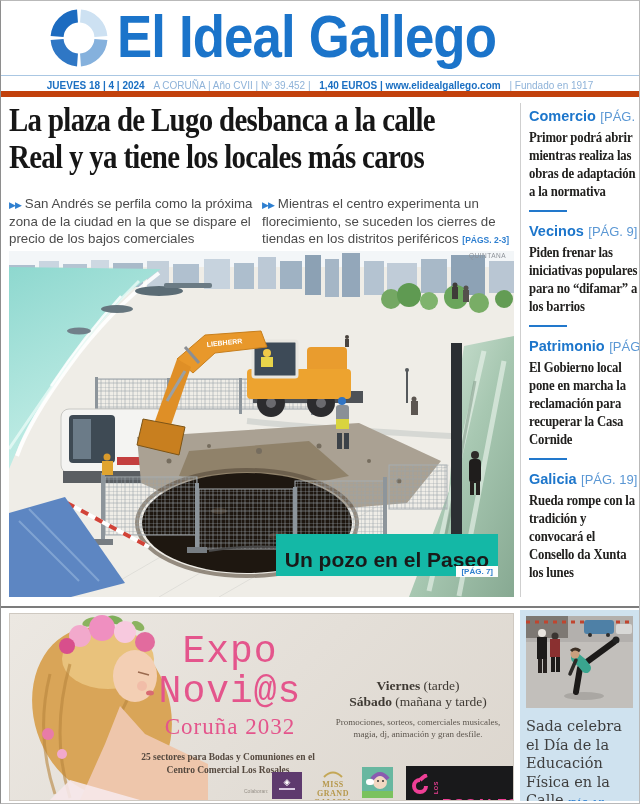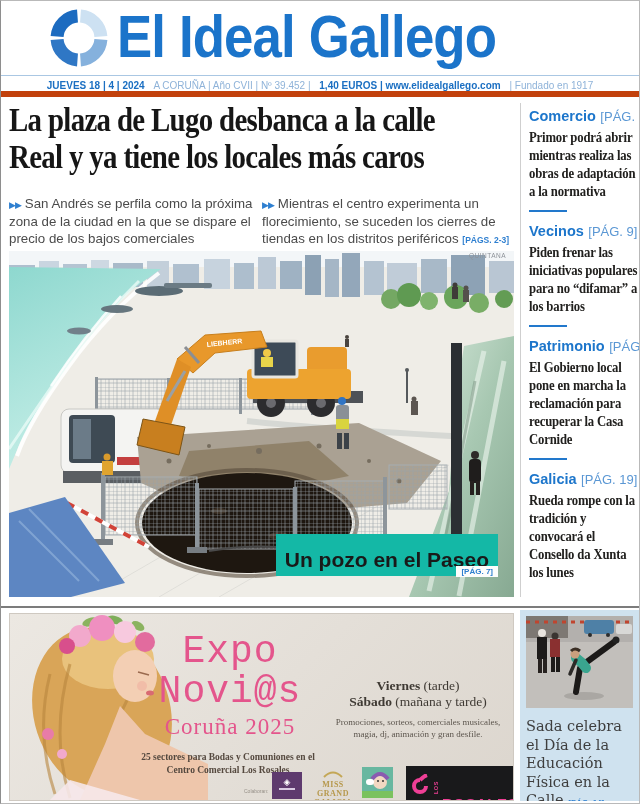--- a/index.html
+++ b/index.html
@@ -344,21 +344,21 @@
           <circle cx="135" cy="28" r="10" fill="#e26b9e"></circle>
         <circle cx="57" cy="32" r="8" fill="#d84f8c"></circle>
         <circle cx="38" cy="120" r="6" fill="#e87ca8"></circle>
           <circle cx="52" cy="140" r="5" fill="#f2a9cc"></circle>
       </g>
     </svg>
 
     <div class="ad-title">
       <div class="t1">Expo</div>
       <div class="t1">Novi@s</div>
-      <div class="t2">Coruña 2025</div>
+      <div class="t2">Coruña 2032</div>
     </div>
     <div class="ad-sub">25 sectores para Bodas y Comuniones en el Centro Comercial Los Rosales</div>
     <div class="ad-sched">
       <div><b>Viernes</b> <span>(tarde)</span></div>
       <div><b>Sábado</b> <span>(mañana y tarde)</span></div>
       <div class="ad-details">Promociones, sorteos, comerciales musicales, magia, dj, animación y gran desfile.</div>
     </div>
     <div class="collab">Colaboran:</div>
     <div class="logo-purple">◈<div class="bar"></div></div>
     <div class="logo-missgrand">

